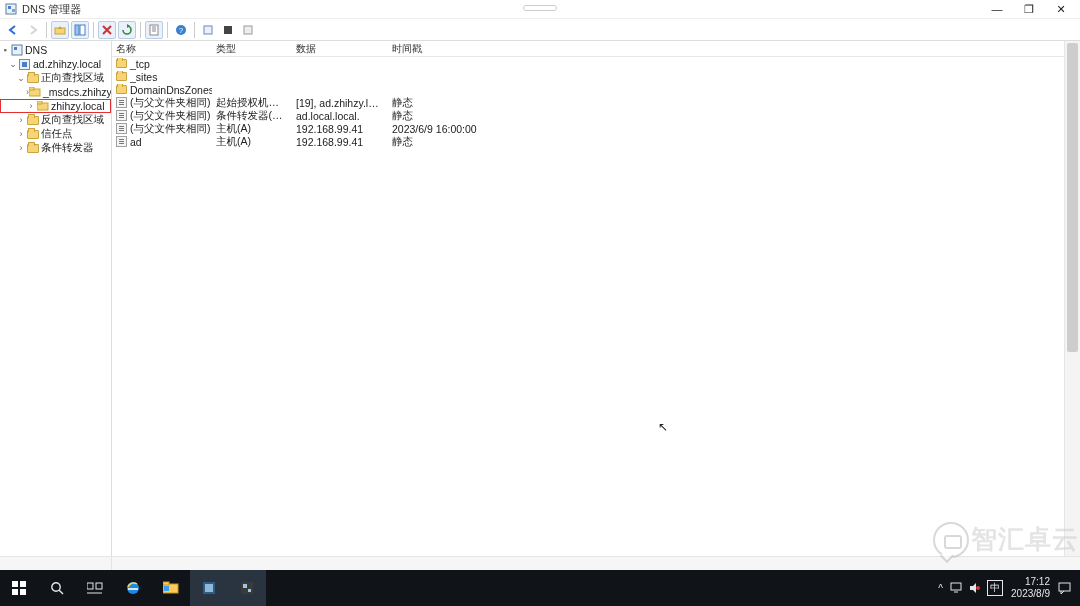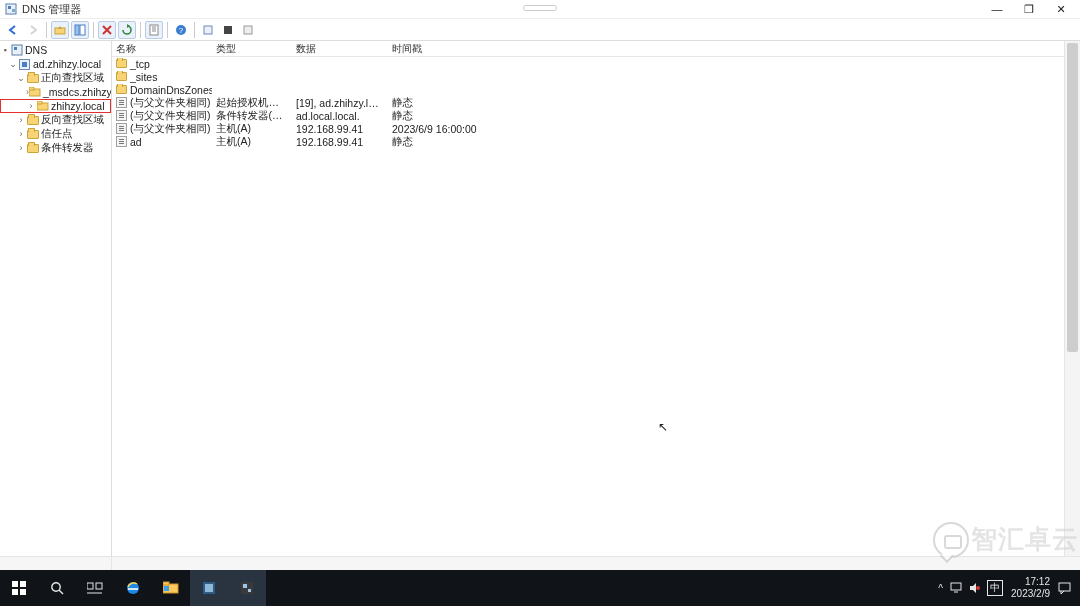--- a/index.html
+++ b/index.html
@@ -378,21 +378,21 @@
       <span>
           <svg width="12" height="12">
             <path d="M1 4h3l3 -3v10l-3 -3h-3z" fill="#e6e6e6"></path>
             <circle cx="9" cy="6" r="2" fill="#d33"></circle>
           </svg>
         </span>
       <span style="border:1px solid #e6e6e6;padding:0 2px;font-size:10px;">中</span>
     </span>
     <div class="clock">
       <div>17:12</div>
-      <div>2023/2/9</div>
+      <div>2023/8/9</div>
     </div>
     <span>
         <svg width="14" height="14">
           <rect x="1" y="2" width="11" height="8" fill="none" stroke="#e6e6e6"></rect>
           <path d="M3 10 l0 3 l3 -3" fill="none" stroke="#e6e6e6"></path>
         </svg>
       </span>
   </div>
 </div>
 

